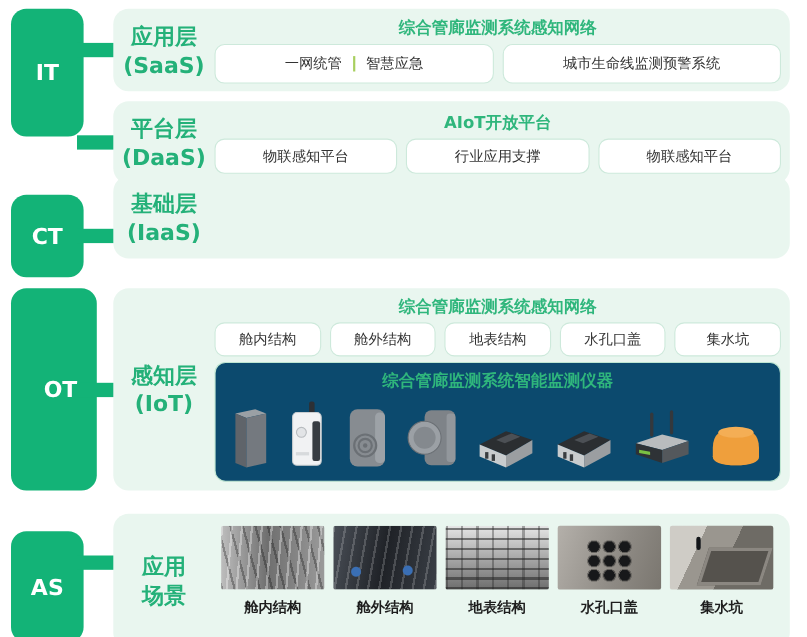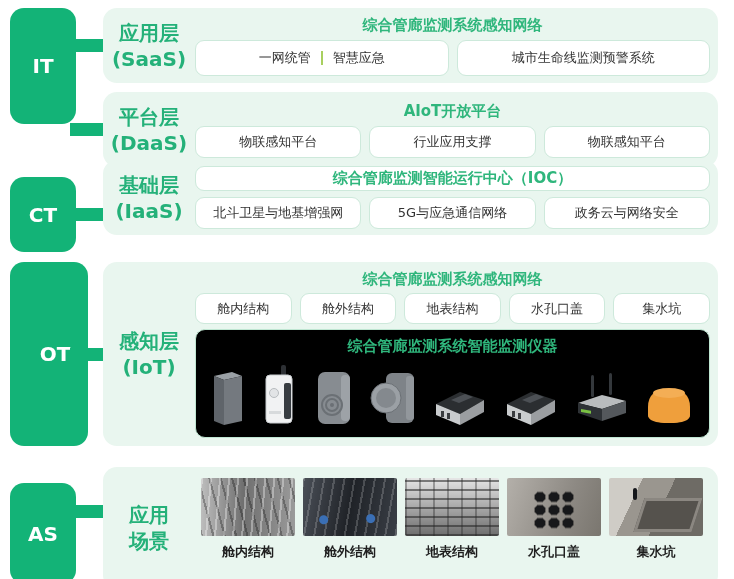--- a/index.html
+++ b/index.html
@@ -38,21 +38,21 @@
        display:flex;flex-direction:column;justify-content:center;gap:6px;padding:6px 0;}
   .panel-title{color:var(--title-green);font-size:15px;font-weight:700;text-align:center;line-height:18px;}
   .box-row{display:flex;gap:8px;}
   .pill{flex:1;height:30px;background:#ffffff;border:1px solid var(--box-border);border-radius:9px;
        display:flex;align-items:center;justify-content:center;font-size:13px;color:var(--text-dark);}
   .pill-tall{height:34px;}
   .pill-title{color:var(--title-green);font-weight:700;font-size:15px;}
   .divider{display:inline-block;width:2px;height:14px;background:#a8cf5f;margin:0 10px;}
 
   
-  .device-panel{flex:1;background:#000000;border:1px solid #bfe6d2;border-radius:10px;
+  .device-panel{flex:1;background:#0c4a6e;border:1px solid #bfe6d2;border-radius:10px;
        display:flex;flex-direction:column;padding:7px 12px 8px;box-sizing:border-box;gap:2px;}
   .device-row{flex:1;display:flex;align-items:flex-end;justify-content:space-between;padding:0 4px 2px;}
   .device{display:flex;align-items:flex-end;}
   .device svg{display:block;}
 
   
   .scene-row{display:flex;gap:8px;margin-left:6px;}
   .scene{width:94px;display:flex;flex-direction:column;align-items:center;gap:7px;}
   .photo{width:94px;height:58px;border-radius:2px;position:relative;overflow:hidden;}
   .caption{font-size:13px;font-weight:700;color:#1e1e1e;}
@@ -126,28 +126,20 @@
         <div class="pill">物联感知平台</div>
       </div>
     </div>
   </div>
 
   <div class="panel" id="panel-iaas">
     <div class="layer-label">
       <span>基础层</span>
       <span>(IaaS)</span>
     </div>
-    <div class="panel-content">
-      <div class="pill pill-title">综合管廊监测智能运行中心（IOC）</div>
-      <div class="box-row">
-        <div class="pill">北斗卫星与地基增强网</div>
-        <div class="pill">5G与应急通信网络</div>
-        <div class="pill">政务云与网络安全</div>
-      </div>
-    </div>
   </div>
 
   <div class="panel" id="panel-iot">
     <div class="layer-label">
       <span>感知层</span>
       <span>(IoT)</span>
     </div>
     <div class="panel-content" style="padding:8px 0;gap:5px;">
       <div class="panel-title">综合管廊监测系统感知网络</div>
       <div class="box-row">

